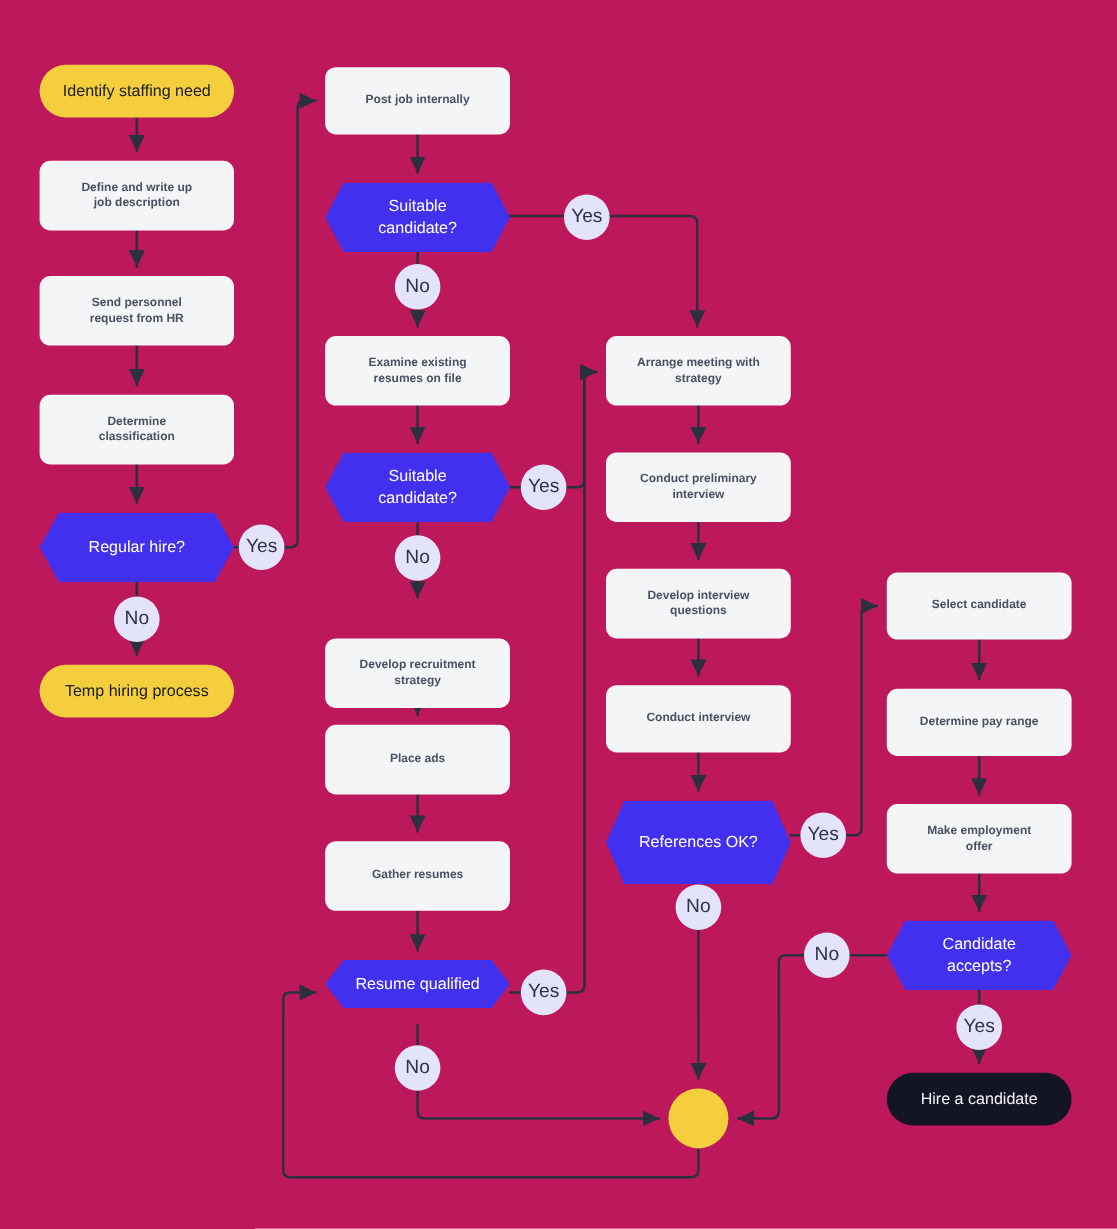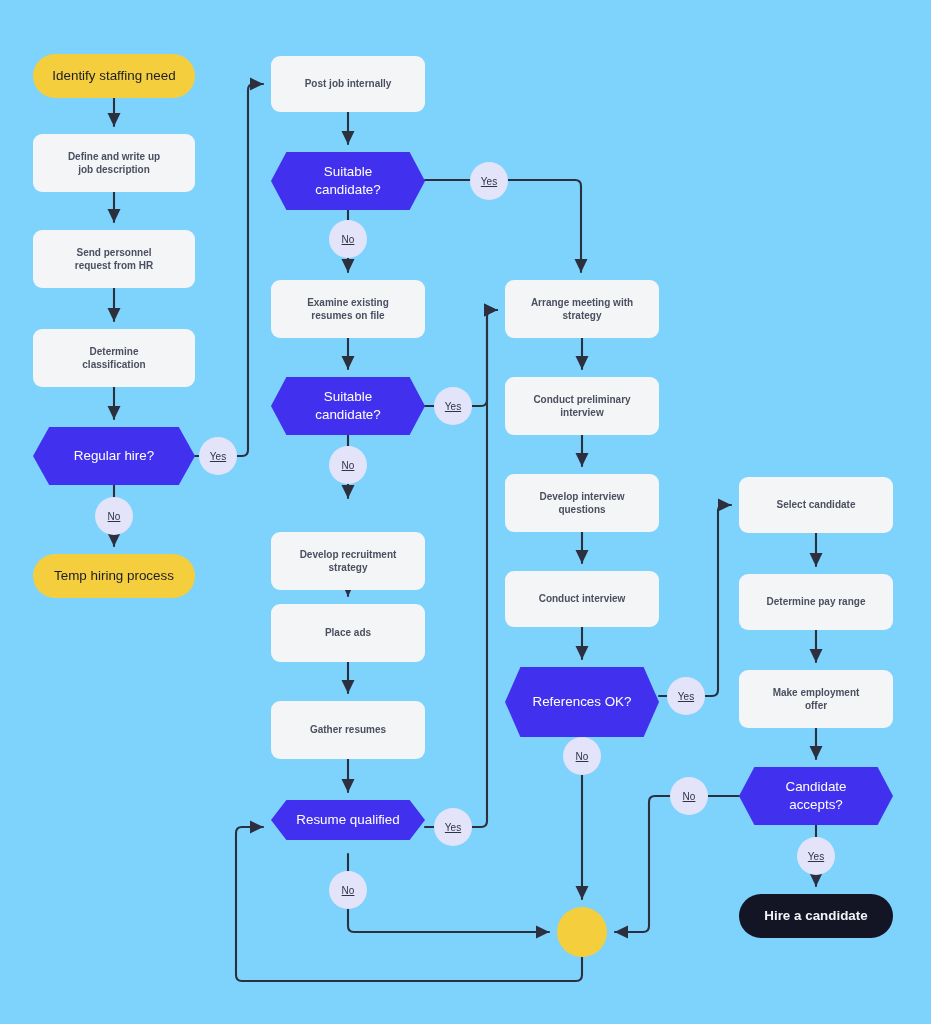--- a/index.html
+++ b/index.html
@@ -7,21 +7,21 @@
     padding: 0;
     background: #ffffff;
   }
   body {
     font-family: "Liberation Sans", "DejaVu Sans", sans-serif;
   }
   #stage {
     position: relative;
     width: 931px;
     height: 1024px;
-    background: #7dd3fc;
+    background: #be185d;
     overflow: hidden;
   }
   #wires {
     position: absolute;
     left: 0;
     top: 0;
     width: 931px;
     height: 1024px;
     pointer-events: none;
   }
@@ -72,23 +72,22 @@
   
   .edge-label {
     position: absolute;
     box-sizing: border-box;
     background: #e3e4fa;
     border-radius: 50%;
     display: flex;
     align-items: center;
     justify-content: center;
     color: #2f3342;
-    font-size: 10px;
+    font-size: 16px;
     z-index: 3;
-    text-decoration: underline;
   }
 </style>
 </head>
 <body>
 
 <div id="stage">
 
   <svg id="wires" viewBox="0 0 931 1024" xmlns="http://www.w3.org/2000/svg">
     <defs>
       <marker id="ah" markerWidth="9" markerHeight="9" refX="6.4" refY="3.2" orient="auto" markerUnits="strokeWidth">
@@ -158,21 +157,21 @@
 questions</div>
       <div class="node n-process" style="left: 505px; top: 571px; width: 154px; height: 56px;">Conduct interview</div>
       <div class="node n-decision" style="left: 505px; top: 667px; width: 154px; height: 70px;">References OK?</div>
       <div class="node n-junction" style="left: 557px; top: 907px; width: 50px; height: 50px;"></div>
       <div class="node n-process" style="left: 739px; top: 477px; width: 154px; height: 56px;">Select candidate</div>
       <div class="node n-process" style="left: 739px; top: 574px; width: 154px; height: 56px;">Determine pay range</div>
       <div class="node n-process" style="left: 739px; top: 670px; width: 154px; height: 58px;">Make employment
 offer</div>
       <div class="node n-decision" style="left: 739px; top: 767px; width: 154px; height: 58px;">Candidate
 accepts?</div>
-      <div class="node n-end" style="left: 739px; top: 894px; width: 154px; height: 44px; font-weight: bold;">Hire a candidate</div>
+      <div class="node n-end" style="left: 739px; top: 894px; width: 154px; height: 44px;">Hire a candidate</div>
     </div>
   <div id="label-layer">
       <div class="edge-label" style="left: 199px; top: 437px; width: 38px; height: 38px;">Yes</div>
       <div class="edge-label" style="left: 95px; top: 497px; width: 38px; height: 38px;">No</div>
       <div class="edge-label" style="left: 470px; top: 162px; width: 38px; height: 38px;">Yes</div>
       <div class="edge-label" style="left: 329px; top: 220px; width: 38px; height: 38px;">No</div>
       <div class="edge-label" style="left: 434px; top: 387px; width: 38px; height: 38px;">Yes</div>
       <div class="edge-label" style="left: 329px; top: 446px; width: 38px; height: 38px;">No</div>
       <div class="edge-label" style="left: 434px; top: 808px; width: 38px; height: 38px;">Yes</div>
       <div class="edge-label" style="left: 329px; top: 871px; width: 38px; height: 38px;">No</div>

